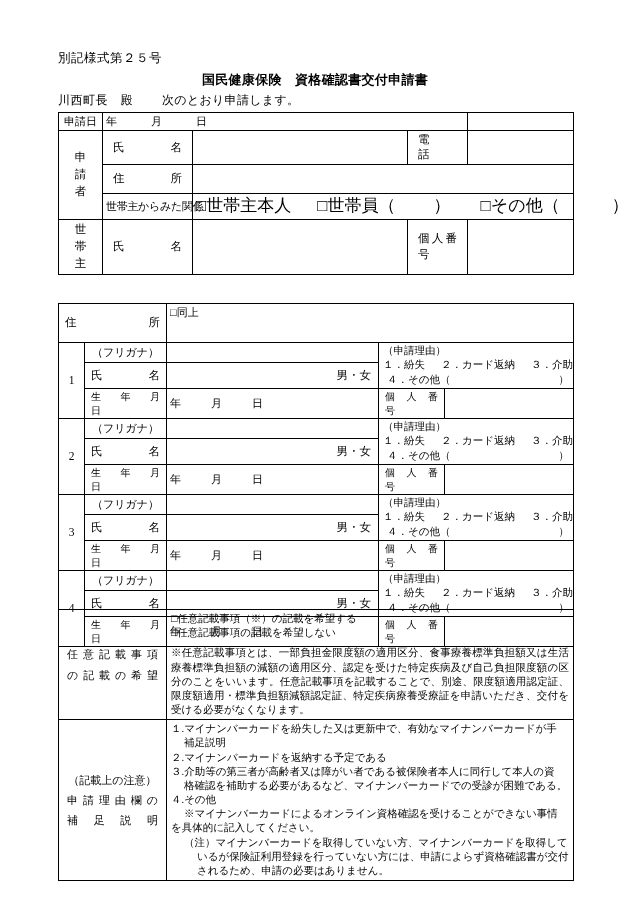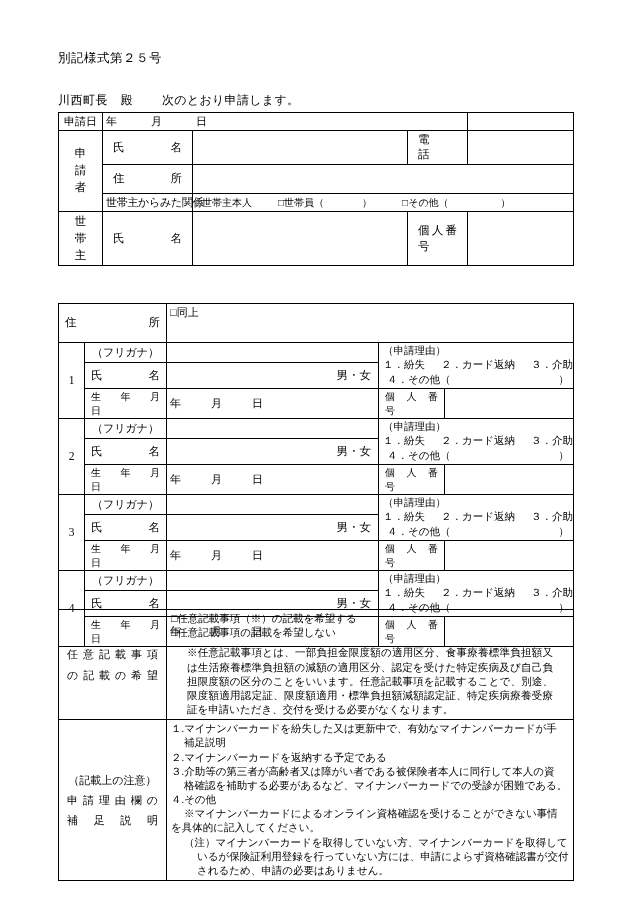--- a/index.html
+++ b/index.html
@@ -118,21 +118,21 @@
     position: absolute;
     left: 72px;
     top: 278px;
     font-size: 11.5px;
     letter-spacing: 0.2px;
     white-space: nowrap;
   }
 
   .rel-options {
     white-space: nowrap;
-    font-size: 10px;
+    font-size: 17px;
   }
   .rel-options .opt { display: inline-block; }
   .rel-options .opt2 { margin-left: 26px; }
   .rel-options .opt3 { margin-left: 30px; }
   .paren-gap { display: inline-block; width: 38px; }
   .paren-gap-wide { display: inline-block; width: 52px; }
 
   .reason-cell {
     font-size: 10.5px;
     line-height: 1.32;
@@ -160,21 +160,21 @@
 
   .opt-check-cell {
     font-size: 10.5px;
     line-height: 1.42;
     padding: 2px 4px !important;
     vertical-align: top;
   }
   .opt-desc-cell {
     font-size: 10.5px;
     line-height: 1.38;
-    padding: 2px 20px !important;
+    padding: 2px 4px !important;
     vertical-align: top;
     text-align: justify;
   }
   .supp-cell {
     font-size: 10.5px;
     line-height: 1.38;
     padding: 2px 4px !important;
     vertical-align: top;
   }
   .supp-cell .item { display: block; }
@@ -200,20 +200,21 @@
     font-size: 11.5px;
   }
 </style>
 </head>
 <body>
 
 <div class="page">
 
   <div class="form-number">別記様式第２５号</div>
 
+  <div class="doc-title">国民健康保険　資格確認書交付申請書</div>
 
   <div class="addressee-row">
     <span class="to">川西町長　殿</span>
     <span class="statement">次のとおり申請します。</span>
   </div>
 
   <table class="grid t1">
     <colgroup>
       <col style="width:44px">
       <col style="width:90px">

